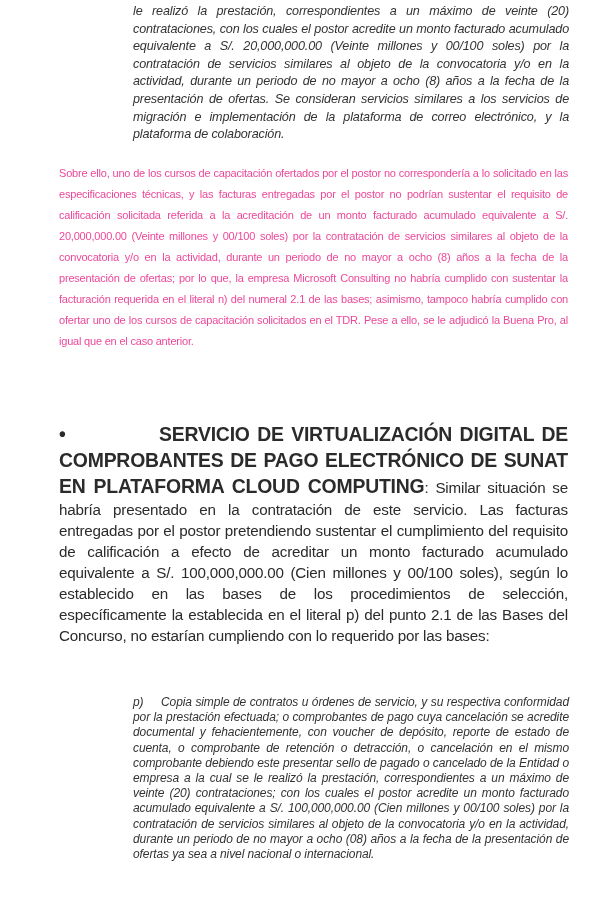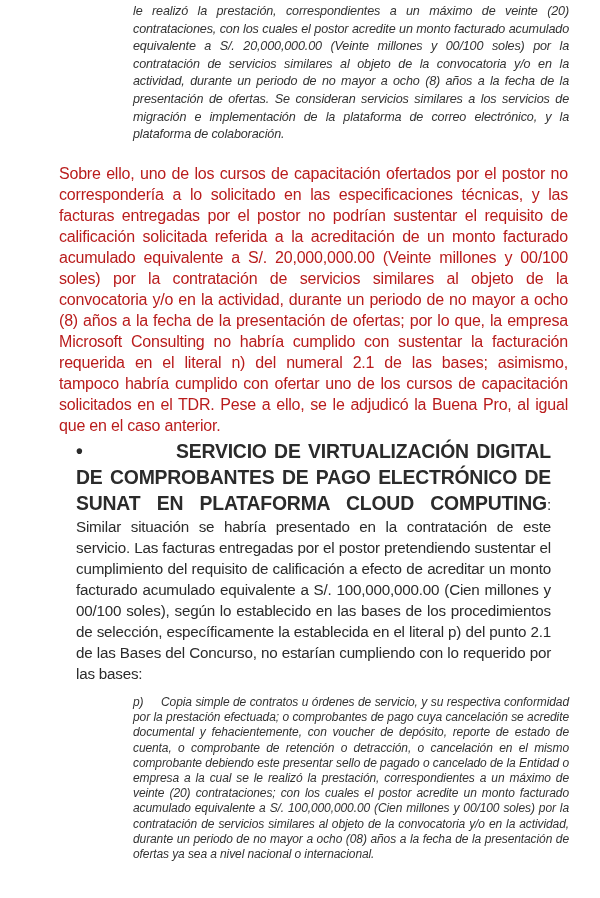--- a/index.html
+++ b/index.html
@@ -31,24 +31,24 @@
     line-height: 17.6px;
     text-align: justify;
     text-align-last: left;
     letter-spacing: -0.15px;
     color: #333;
   }
   .para {
     position: absolute;
     left: 59px;
     width: 509px;
-    font-size: 16px;
+    font-size: 11px;
     line-height: 21px;
     text-align: justify;
-    color: #b91c1c;
+    color: #ec4899;
     letter-spacing: -0.2px;
   }
   .para-1 { top: 163px; }
   .section {
     position: absolute;
     left: 59px;
     top: 421px;
     width: 509px;
     text-align: justify;
   }
@@ -96,20 +96,20 @@
 </head>
 <body>
 
 <div class="page">
 
   <p class="quote-top" style="margin:0">le realizó la prestación, correspondientes a un máximo de veinte (20) contrataciones, con los cuales el postor acredite un monto facturado acumulado equivalente a S/. 20,000,000.00 (Veinte millones y 00/100 soles) por la contratación de servicios similares al objeto de la convocatoria y/o en la actividad, durante un periodo de no mayor a ocho (8) años a la fecha de la presentación de ofertas. Se consideran servicios similares a los servicios de migración e implementación de la plataforma de correo electrónico, y la plataforma de colaboración.</p>
 
   <p class="para para-1" style="margin:0">Sobre ello, uno de los cursos de capacitación ofertados por el postor no correspondería a lo solicitado en las especificaciones técnicas, y las facturas entregadas por el postor no podrían sustentar el requisito de calificación solicitada referida a la acreditación de un monto facturado acumulado equivalente a S/. 20,000,000.00 (Veinte millones y 00/100 soles) por la contratación de servicios similares al objeto de la convocatoria y/o en la actividad, durante un periodo de no mayor a ocho (8) años a la fecha de la presentación de ofertas; por lo que, la empresa Microsoft Consulting no habría cumplido con sustentar la facturación requerida en el literal n) del numeral 2.1 de las bases; asimismo, tampoco habría cumplido con ofertar uno de los cursos de capacitación solicitados en el TDR. Pese a ello, se le adjudicó la Buena Pro, al igual que en el caso anterior.</p>
 
   <div class="section">
-    <p class="body-rest" style="margin:17px">
+    <p class="body-rest" style="margin:0">
       <span class="heading-line"><span class="bullet">•</span><span>SERVICIO DE VIRTUALIZACIÓN DIGITAL DE COMPROBANTES DE PAGO ELECTRÓNICO DE SUNAT EN PLATAFORMA CLOUD COMPUTING</span></span><span class="body-inline">:</span><span class="body-inline"> Similar situación se habría presentado en la contratación de este servicio. Las facturas entregadas por el postor pretendiendo sustentar el cumplimiento del requisito de calificación a efecto de acreditar un monto facturado acumulado equivalente a S/. 100,000,000.00 (Cien millones y 00/100 soles), según lo establecido en las bases de los procedimientos de selección, específicamente la establecida en el literal p) del punto 2.1 de las Bases del Concurso, no estarían cumpliendo con lo requerido por las bases:</span>
     </p>
   </div>
 
   <p class="quote-bottom" style="margin:0"><span class="lit">p)</span><span>Copia simple de contratos u órdenes de servicio, y su respectiva conformidad por la prestación efectuada; o comprobantes de pago cuya cancelación se acredite documental y fehacientemente, con voucher de depósito, reporte de estado de cuenta, o comprobante de retención o detracción, o cancelación en el mismo comprobante debiendo este presentar sello de pagado o cancelado de la Entidad o empresa a la cual se le realizó la prestación, correspondientes a un máximo de veinte (20) contrataciones; con los cuales el postor acredite un monto facturado acumulado equivalente a S/. 100,000,000.00 (Cien millones y 00/100 soles) por la contratación de servicios similares al objeto de la convocatoria y/o en la actividad, durante un periodo de no mayor a ocho (08) años a la fecha de la presentación de ofertas ya sea a nivel nacional o internacional.</span></p>
 
 </div>
 
 </body></html>

